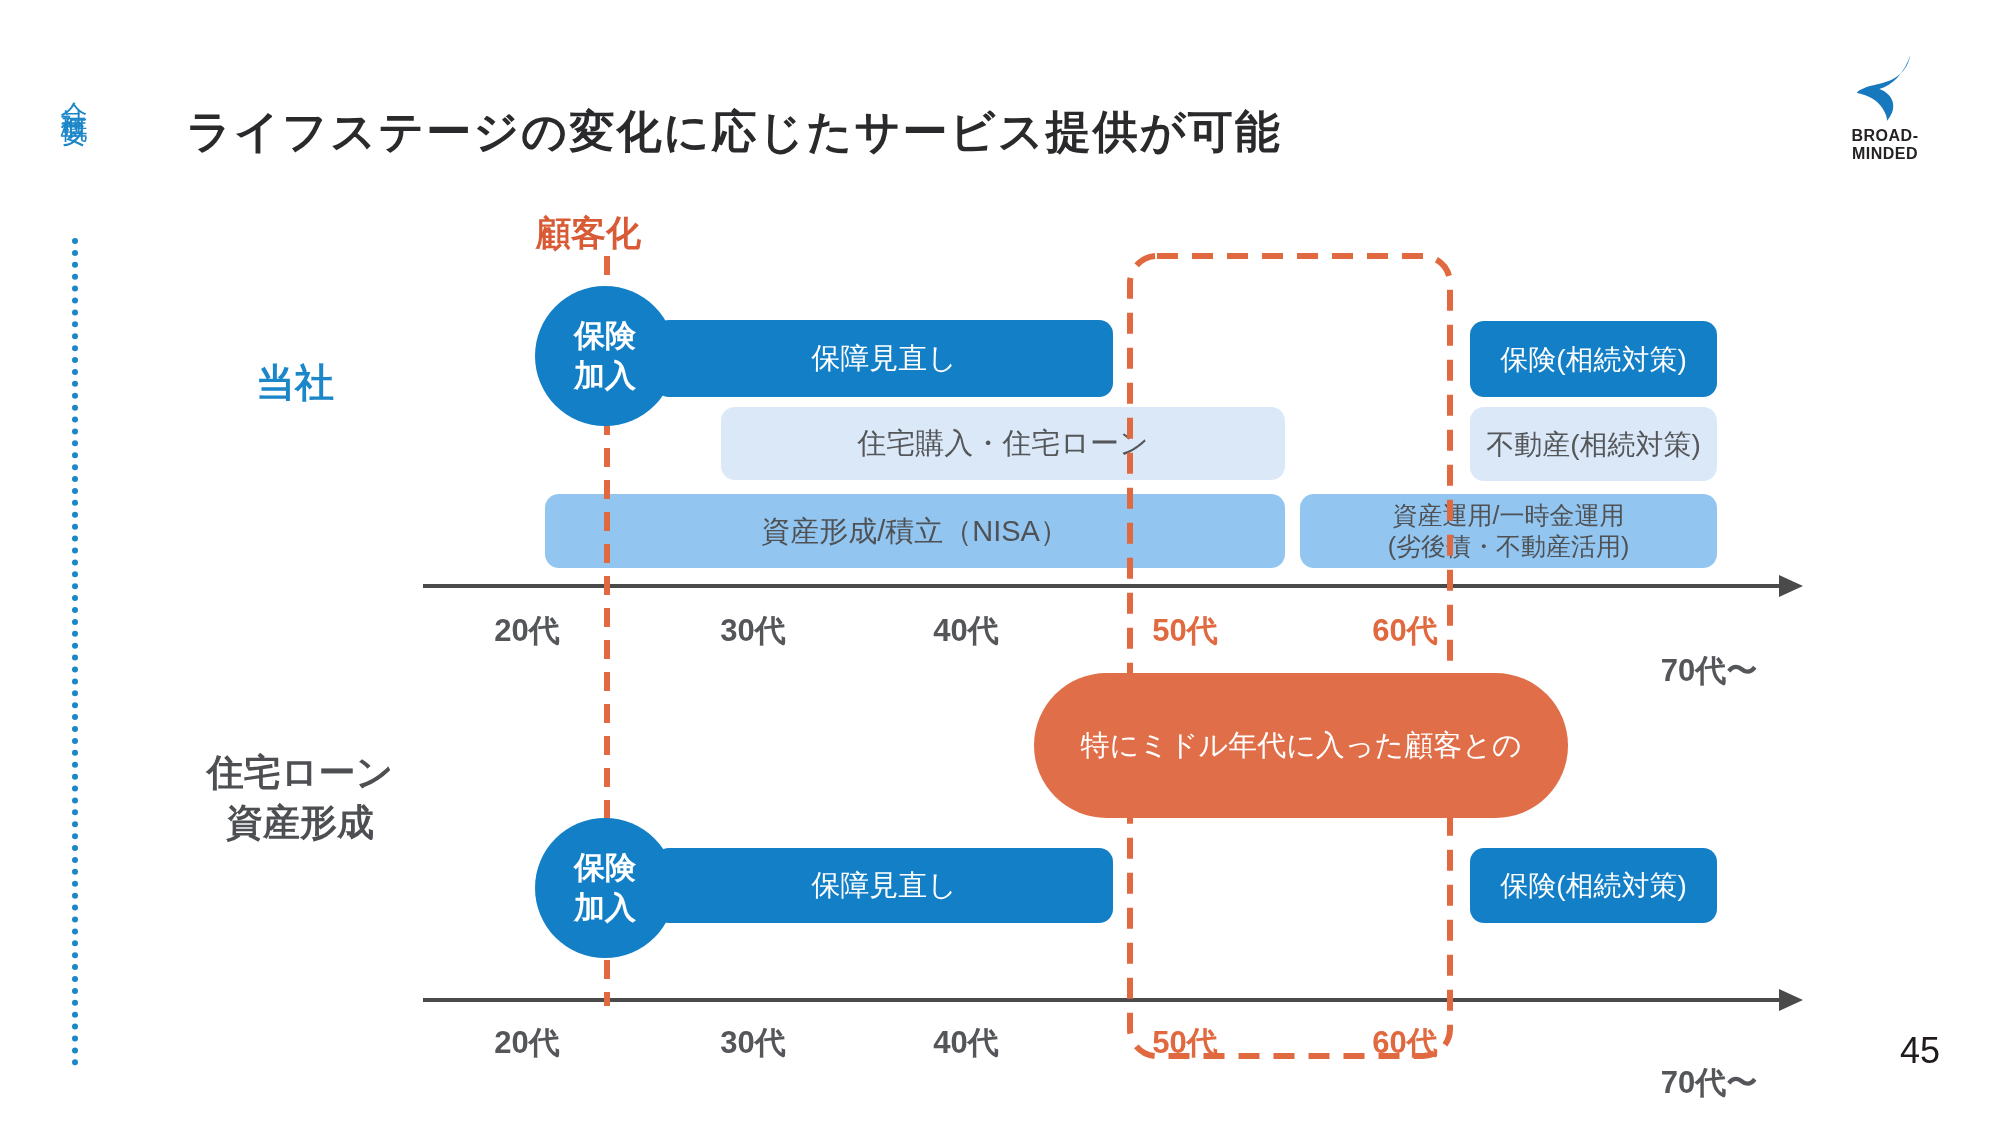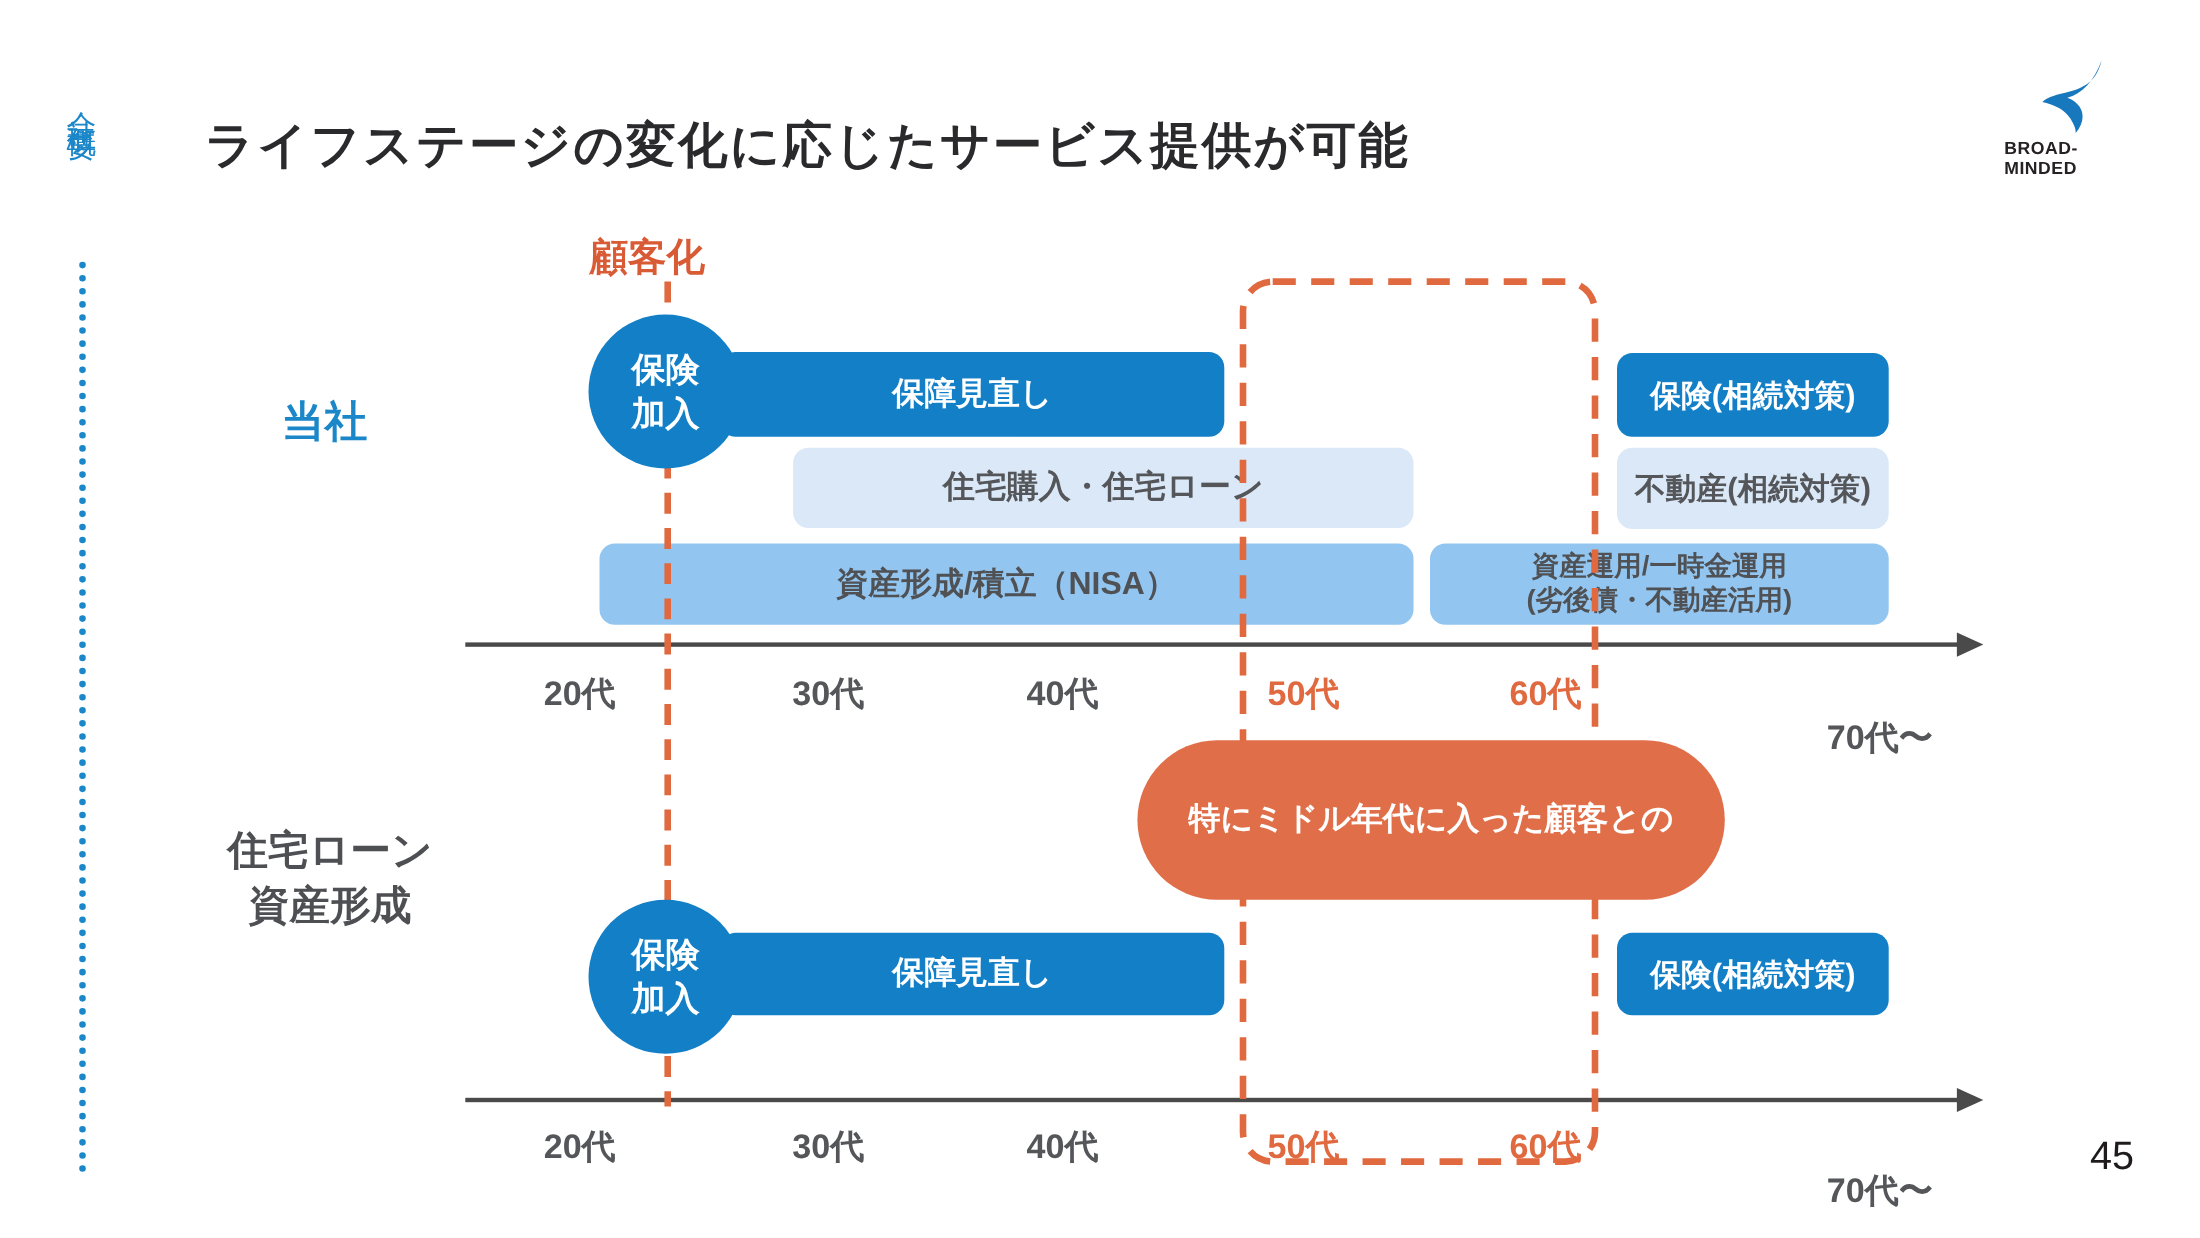--- a/index.html
+++ b/index.html
@@ -16,34 +16,34 @@
   
   .section-tab{position:absolute;left:56px;top:80px;writing-mode:vertical-rl;
     font-size:27px;letter-spacing:7px;color:var(--sidebar-blue);font-weight:500;z-index:5;}
   .section-dots{position:absolute;left:72px;top:238px;height:828px;width:0;
     border-left:6px dotted var(--sidebar-blue);z-index:5;}
 
   .page-title{position:absolute;left:186px;top:102px;font-size:45px;font-weight:800;
     color:var(--text-dark);letter-spacing:2px;z-index:5;}
 
   
-  .logo{position:absolute;left:1822px;top:55px;width:126px;text-align:left;z-index:5;}
+  .logo{position:absolute;left:1822px;top:55px;width:126px;text-align:center;z-index:5;}
   .logo svg{display:block;margin:0 auto;}
   .logo-label{margin-top:6px;font-size:16px;font-weight:800;letter-spacing:0.5px;color:var(--logo-text);}
 
   .customer-label{position:absolute;left:536px;top:210px;font-size:35px;font-weight:800;
     color:var(--orange-text);z-index:26;}
 
   .row-label-company{position:absolute;left:225px;top:356px;width:140px;text-align:center;
     font-size:39px;font-weight:800;color:var(--sidebar-blue);z-index:15;}
   .row-label-agency{position:absolute;left:170px;top:748px;width:260px;text-align:center;
     font-size:37px;font-weight:800;color:#4D4F53;line-height:1.35;z-index:15;}
 
   .bar{position:absolute;display:flex;align-items:center;justify-content:center;
-    border-radius:14px;font-weight:700;z-index:20;text-align:center;line-height:1.25;}
+    border-radius:14px;font-weight:400;z-index:20;text-align:center;line-height:1.25;}
   .bar.dark{background:var(--blue-dark);color:#fff;}
   .bar.light{background:var(--blue-light);color:var(--text-gray);}
   .bar.mid{background:var(--blue-mid);color:#4F5155;}
 
   .entry-circle{position:absolute;width:140px;height:140px;border-radius:50%;
     background:var(--blue-dark);color:#fff;display:flex;align-items:center;justify-content:center;
     font-size:31px;font-weight:800;text-align:center;line-height:1.3;z-index:30;}
 
   .axis-line{position:absolute;left:423px;width:1358px;height:4px;background:var(--axis);z-index:10;}
   .axis-arrow{position:absolute;left:1779px;width:0;height:0;z-index:10;
@@ -54,21 +54,21 @@
   .axis-labels span.hl{color:var(--orange);}
   .al-0{left:527px;} .al-1{left:753px;} .al-2{left:966px;}
   .al-3{left:1185px;} .al-4{left:1405px;} .al-5{left:1709px;margin-top:40px;}
 
   .overlay-svg{position:absolute;left:0;top:0;width:2000px;height:1125px;pointer-events:none;}
   .vline-svg{z-index:25;}
   .box-svg{z-index:35;}
 
   .callout{position:absolute;left:1034px;top:673px;width:534px;height:145px;border-radius:73px;
     background:var(--orange-fill);color:#fff;display:flex;flex-direction:column;align-items:center;
-    justify-content:center;font-size:29px;font-weight:700;line-height:1.5;z-index:50;text-align:center;}
+    justify-content:center;font-size:29px;font-weight:400;line-height:1.5;z-index:50;text-align:center;}
 
   .page-number{position:absolute;left:1870px;top:1030px;width:100px;text-align:center;
     font-size:36px;color:#1F1B1C;z-index:5;}
 </style>
 </head>
 <body>
 
 <div class="slide">
 
   <div class="section-tab">会社概要</div>

